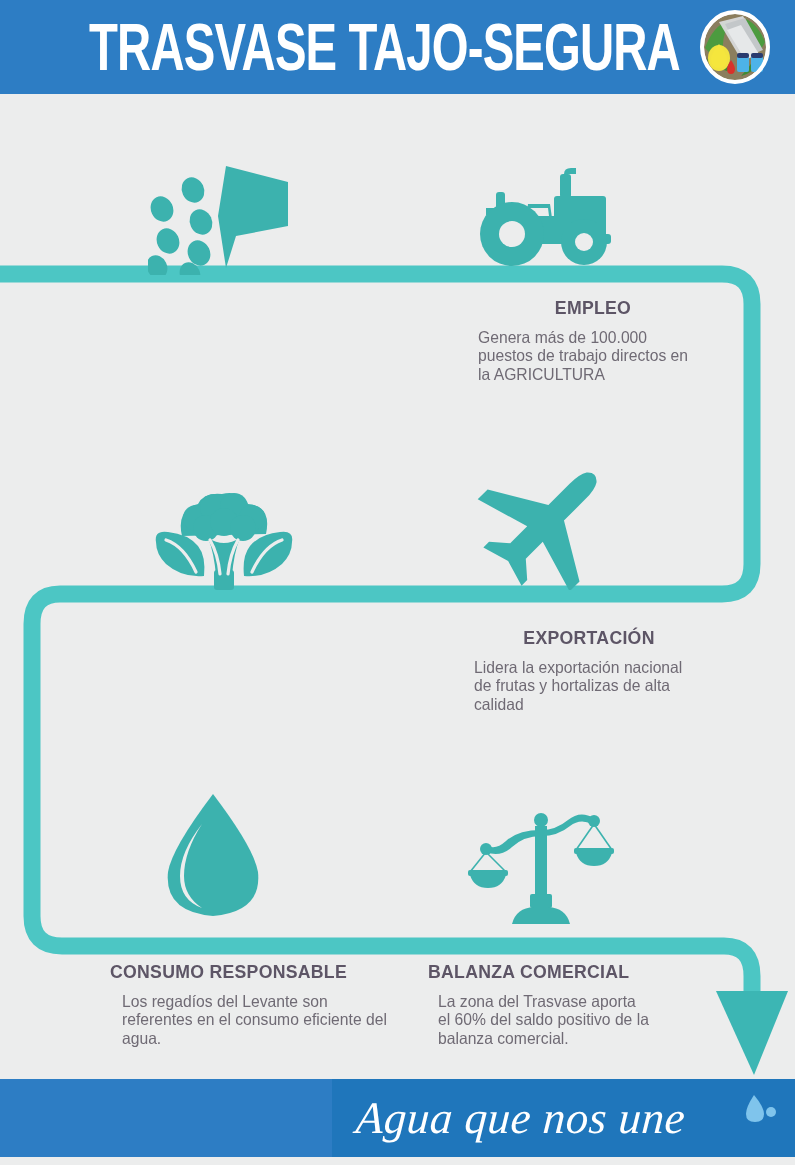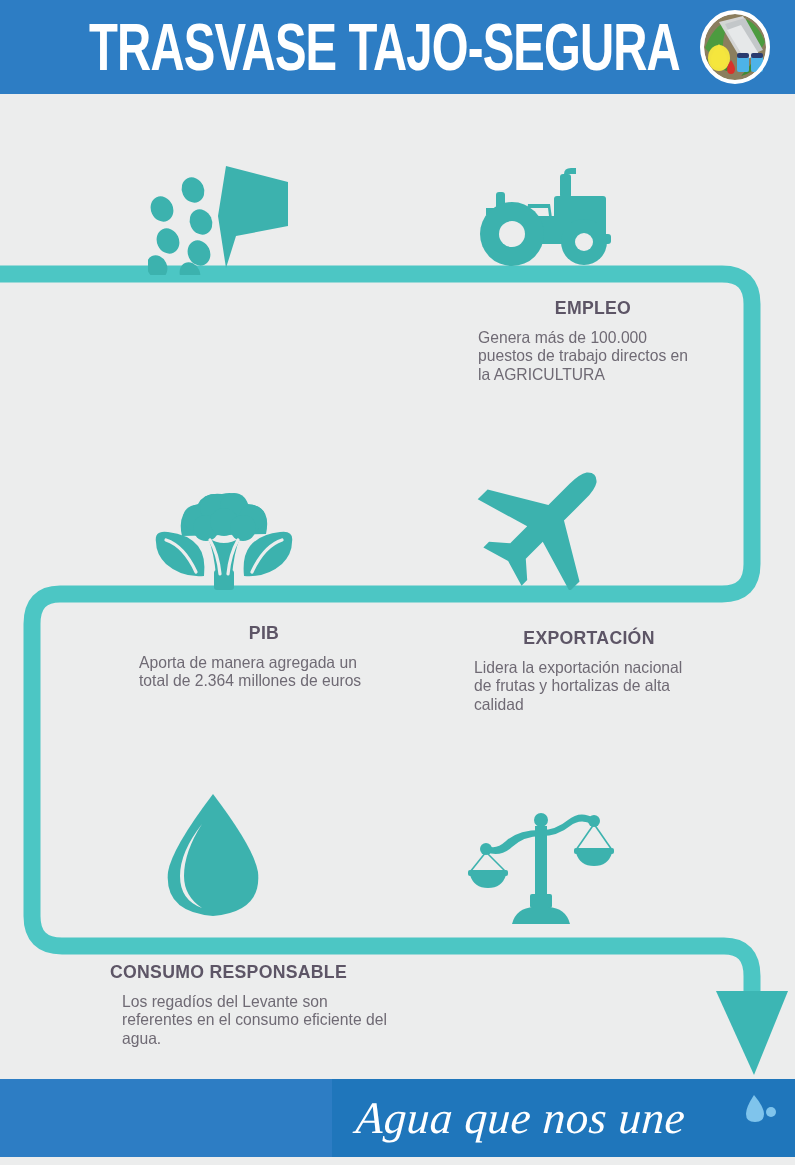--- a/index.html
+++ b/index.html
@@ -277,35 +277,35 @@
       </g>
     </svg>
   </div>
 
 
   <div class="block" style="left:470px; top:297px; width:230px;margin-left:8px;">
     <div class="block-title center">EMPLEO</div>
     <div class="block-body">Genera más de 100.000 puestos de trabajo directos en la AGRICULTURA</div>
   </div>
 
-  <div class="block" style="left:139px; top:622px; width:250px;">
-    <div class="block-title center">PIB</div>
-    <div class="block-body">Aporta de manera agregada un total de 2.364 millones de euros</div>
-  </div>
 
   <div class="block" style="left:110px; top:961px; width:300px;">
     <div class="block-title">CONSUMO RESPONSABLE</div>
     <div class="block-body" style="margin-left:12px;">Los regadíos del Levante son referentes en el consumo eficiente del agua.</div>
   </div>
 
   <div class="block" style="left:474px; top:627px; width:230px;">
     <div class="block-title center">EXPORTACIÓN</div>
     <div class="block-body">Lidera la exportación nacional de frutas y hortalizas de alta calidad</div>
   </div>
 
+  <div class="block" style="left:428px; top:961px; width:235px;">
+    <div class="block-title">BALANZA COMERCIAL</div>
+    <div class="block-body" style="margin-left:10px;">La zona del Trasvase aporta el 60% del saldo positivo de la balanza comercial.</div>
+  </div>
 
   <div class="footer">
     <div class="footer-panel">
       <div class="footer-slogan">Agua que nos une</div>
       <svg class="footer-drop" viewBox="0 0 34 34">
         <path d="M11 2 Q21 14 21 21 Q21 29 12 29 Q3 29 3 21 Q3 14 11 2 Z" fill="#7fc4ec"></path>
         <circle cx="28" cy="19" r="5" fill="#7fc4ec"></circle>
       </svg>
     </div>
   </div>

